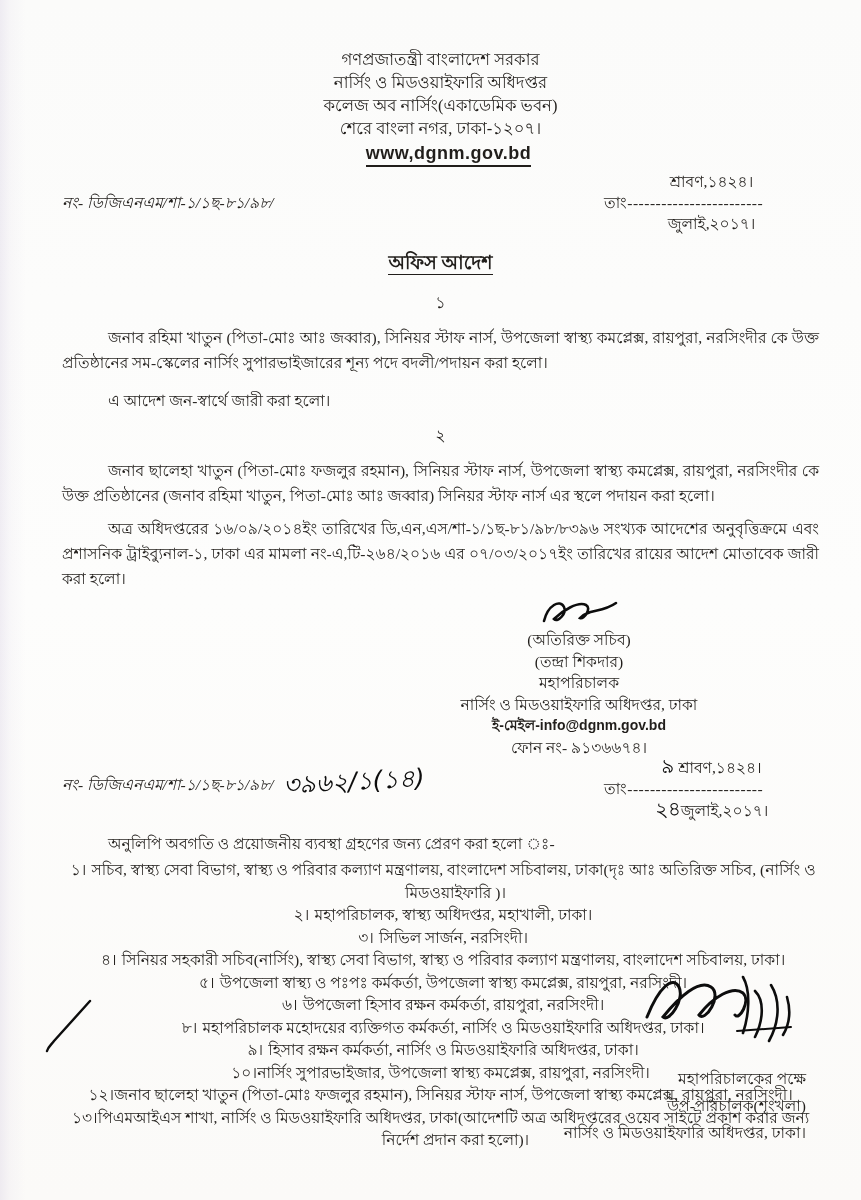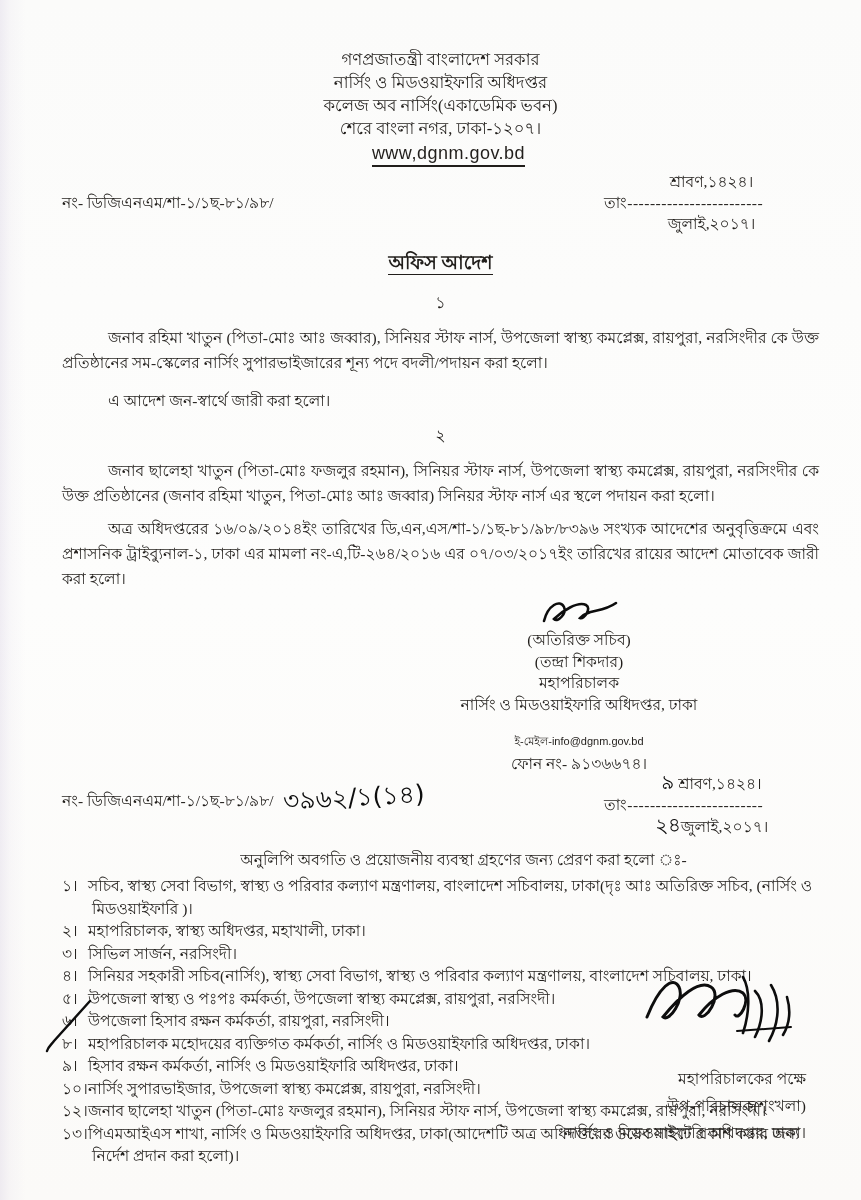--- a/index.html
+++ b/index.html
@@ -14,34 +14,34 @@
     font-family:"Liberation Serif","DejaVu Serif",serif;
     font-size:15.5px;
     overflow:hidden;
     box-sizing:border-box;
     padding:48px 42px 0 62px;
   }
   .center{text-align:center;}
   .hdr-line{line-height:23px;font-size:16.5px;}
   .site{
     display:inline-block;
-    font-weight:normal;
+    font-weight:bold;
     font-size:18px;
     letter-spacing:0.5px;
     border-bottom:2px solid #211e1b;
     margin-top:3px;
     padding-bottom:1px;
     font-family:"Liberation Sans","DejaVu Sans",sans-serif;
     margin-left:16px;
   }
   .ref-row{
     display:flex;justify-content:space-between;align-items:flex-start;
     margin-top:4px;
   }
-  .ref-no{padding-top:20px;white-space:nowrap;}
+  .ref-no{padding-top:20px;white-space:nowrap;font-style:italic;}
   .date-col{width:215px;text-align:center;line-height:21px;white-space:nowrap;}
   .date-col .dash{letter-spacing:0.5px;text-align:left;}
   .title{
     text-align:center;
     font-weight:bold;
     font-size:19px;
     margin:14px 0 6px 0;
   }
   .title span{border-bottom:1.6px solid #211e1b;padding-bottom:1px;}
   .sec-no{text-align:center;font-size:16px;margin:10px 0 2px 0;}
@@ -51,35 +51,35 @@
     line-height:25px;
     text-indent:46px;
   }
   p.note{margin:14px 0 0 0;text-indent:46px;line-height:24px;}
   .sign-block{
     margin:2px 90px 0 auto;
     width:300px;
     text-align:center;
     line-height:21.5px;
   }
-  .sign-block .email{font-weight:normal;font-family:"Liberation Sans","DejaVu Sans",sans-serif;font-size:11px;margin-top:16px;}
+  .sign-block .email{font-weight:bold;font-family:"Liberation Sans","DejaVu Sans",sans-serif;font-size:14px;}
   .hand{
     font-family:"DejaVu Sans","Liberation Sans",sans-serif;
     font-size:25px;
     line-height:20px;
     display:inline-block;
     transform:rotate(-3deg);
     color:#0d0d0d;
   }
   .hand.small{font-size:20px;}
-  .dist-intro{margin:12px 0 4px 0;text-indent:46px;line-height:22px;text-align:center;}
+  .dist-intro{margin:12px 0 4px 0;text-indent:46px;line-height:22px;}
   .dist-list{list-style:none;margin:2px 0 0 0;padding:0;}
   .dist-list li{
     line-height:22.5px;
-    text-align:left;
+    text-align:center;
     margin:0;
     padding-left:30px;
     text-indent:-30px;
   }
   .dist-list .no{display:inline-block;min-width:26px;text-indent:0;}
   .footer-sign{
     position:absolute;
     right:55px;
     bottom:54px;
     width:290px;

